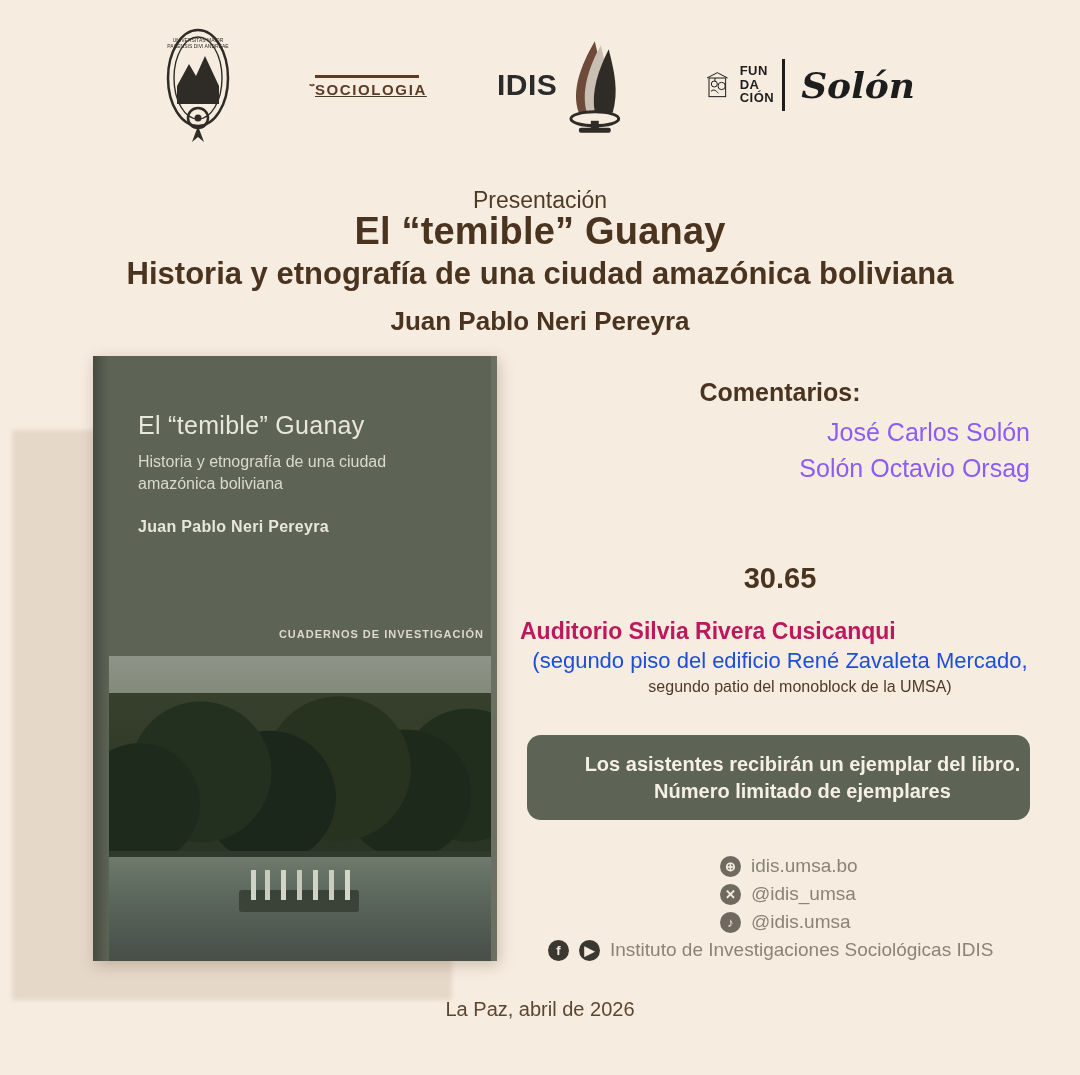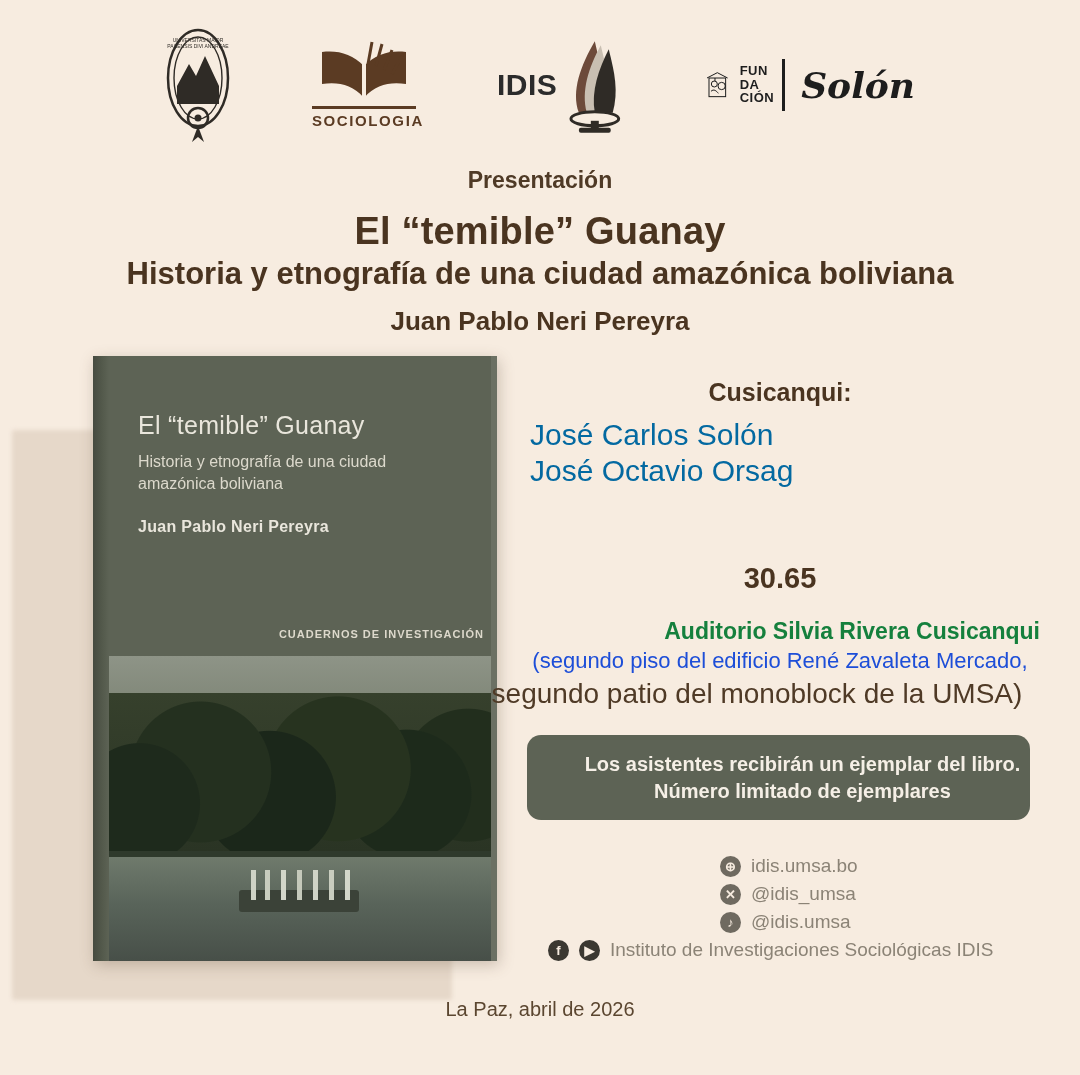--- a/index.html
+++ b/index.html
@@ -43,21 +43,22 @@
 
   
   .logo-umsa {
     width: 66px;
     height: 118px;
   }
   
   .logo-soc {
     width: 110px;
     height: 100px;
-    flex-direction: column;
+    flex-direction: row;
+    text-decoration: underline;
   }
   .soc-label {
     font-size: 15px;
     letter-spacing: 1.6px;
     color: #5b3b23;
     font-weight: 700;
     margin-top: 4px;
     border-top: 3px solid #5b3b23;
     padding-top: 3px;
     width: 104px;
@@ -91,26 +92,25 @@
     font-style: italic;
     font-size: 36px;
     font-weight: 700;
     color: #1d1d1d;
     margin-left: 8px;
   }
 
   
   .presentacion {
     position: absolute;
-    top: 167px;
+    top: 187px;
     width: 1080px;
     text-align: center;
     font-size: 23px;
     color: #4f3a26;
-    font-weight: bold;
   }
   .title-main {
     position: absolute;
     top: 210px;
     width: 1080px;
     text-align: center;
     font-size: 38px;
     font-weight: 700;
     color: #4a3420;
     letter-spacing: .2px;
@@ -267,23 +267,23 @@
     width: 500px;
     text-align: center;
     font-size: 25px;
     font-weight: 700;
     color: #4a3420;
   }
   .comentarista {
     position: absolute;
     left: 530px;
     width: 500px;
-    text-align: left;
-    font-size: 30px;
-    color: #0369a1;
+    text-align: right;
+    font-size: 25px;
+    color: #8b5cf6;
   }
   .com-1 { top: 418px; }
   .com-2 { top: 454px; }
 
   .fecha {
     position: absolute;
     top: 521px;
     left: 530px;
     width: 500px;
     text-align: center;
@@ -300,41 +300,41 @@
     font-size: 29px;
     font-weight: 700;
     color: #4a3420;
   }
 
   .lugar-title {
     position: absolute;
     top: 618px;
     left: 520px;
     width: 520px;
-    text-align: right;
+    text-align: left;
     font-size: 23px;
     font-weight: 700;
-    color: #15803d;
+    color: #be185d;
   }
   .lugar-l1 {
     position: absolute;
     top: 648px;
     left: 510px;
     width: 540px;
     text-align: center;
     font-size: 22px;
     color: #1d4ed8;
   }
   .lugar-l2 {
     position: absolute;
     top: 678px;
-    left: 487px;
+    left: 530px;
     width: 540px;
     text-align: center;
-    font-size: 28px;
+    font-size: 16px;
     color: #4f3a26;
   }
 
   .note-box {
     position: absolute;
     left: 527px;
     top: 735px;
     width: 503px;
     height: 85px;
     background: #5d6355;
@@ -479,23 +479,23 @@
       <div class="book-photo">
         <div class="ph-sky"></div>
         <div class="ph-trees"></div>
         <div class="ph-water"></div>
         <div class="ph-raft"></div>
         <div class="ph-figs"></div>
       </div>
     </div>
   </div>
 
-  <div class="comentarios-label">Cusicanqui:</div>
+  <div class="comentarios-label">Comentarios:</div>
   <div class="comentarista com-1">José Carlos Solón</div>
-  <div class="comentarista com-2">José Octavio Orsag</div>
+  <div class="comentarista com-2">Solón Octavio Orsag</div>
 
   <div class="hora">30.65</div>
 
   <div class="lugar-title">Auditorio Silvia Rivera Cusicanqui</div>
   <div class="lugar-l1">(segundo piso del edificio René Zavaleta Mercado,</div>
   <div class="lugar-l2">segundo patio del monoblock de la UMSA)</div>
 
   <div class="note-box">
     <div class="note-line">Los asistentes recibirán un ejemplar del libro.</div>
     <div class="note-line">Número limitado de ejemplares</div>

